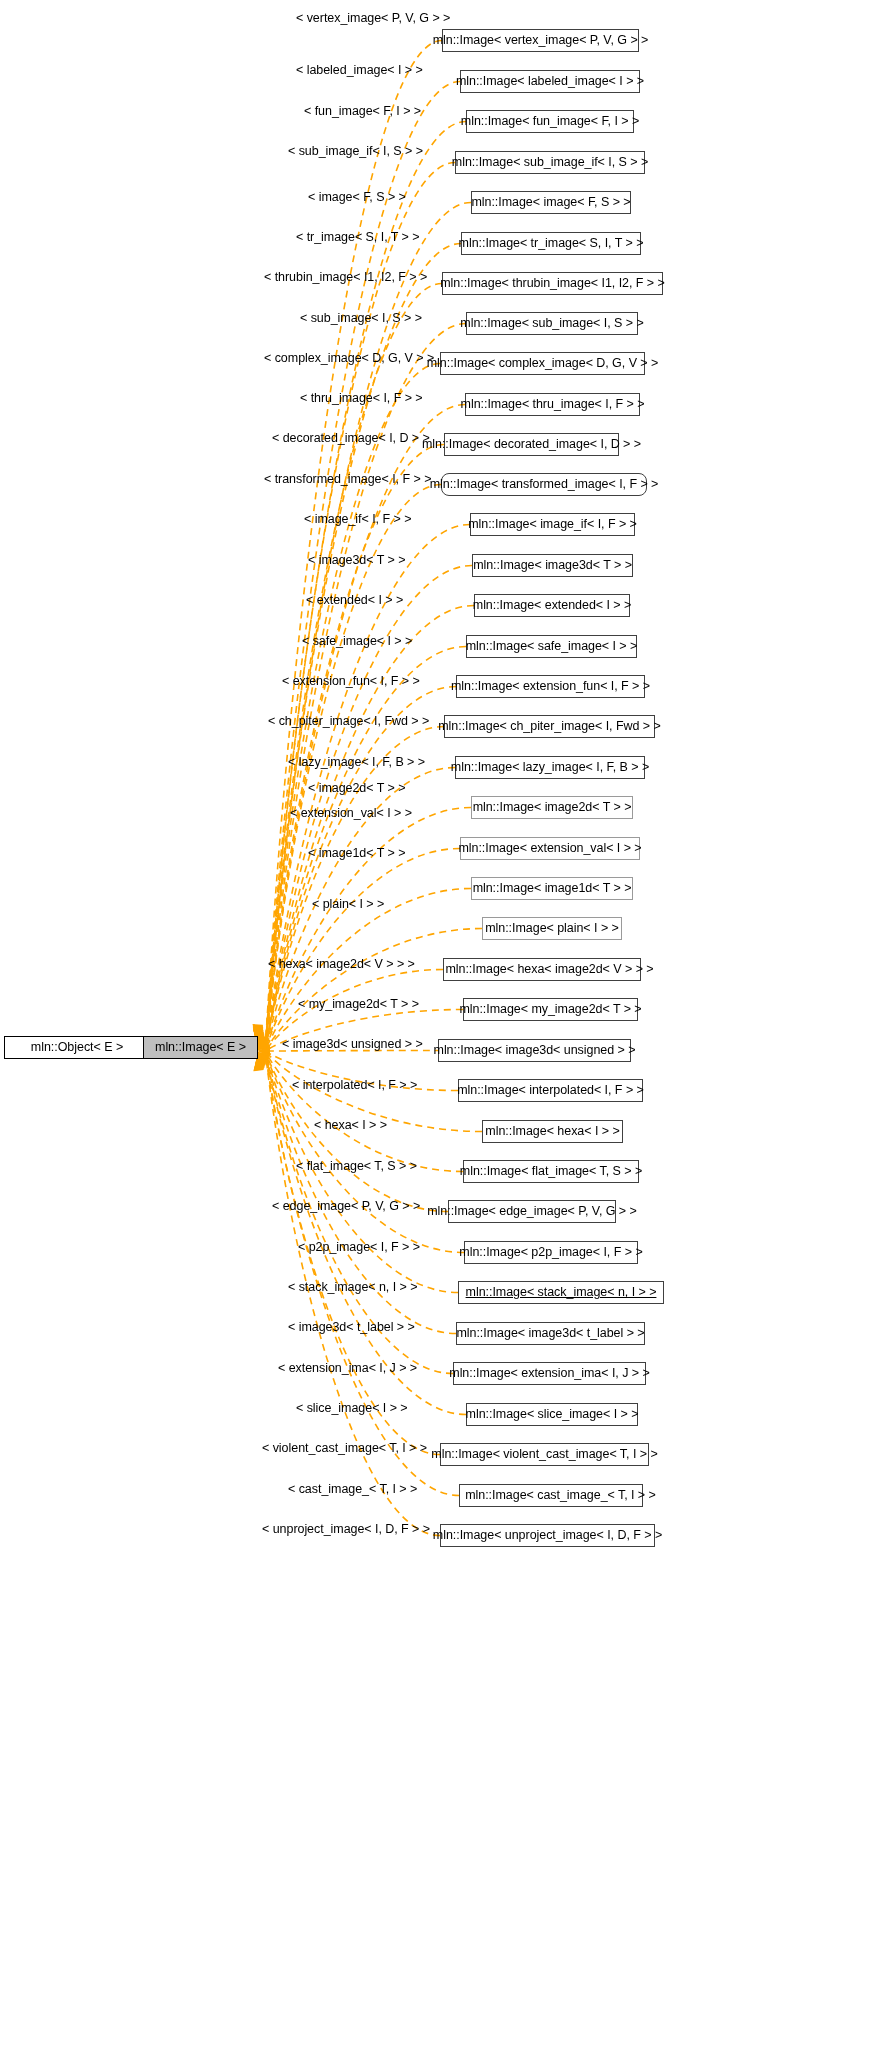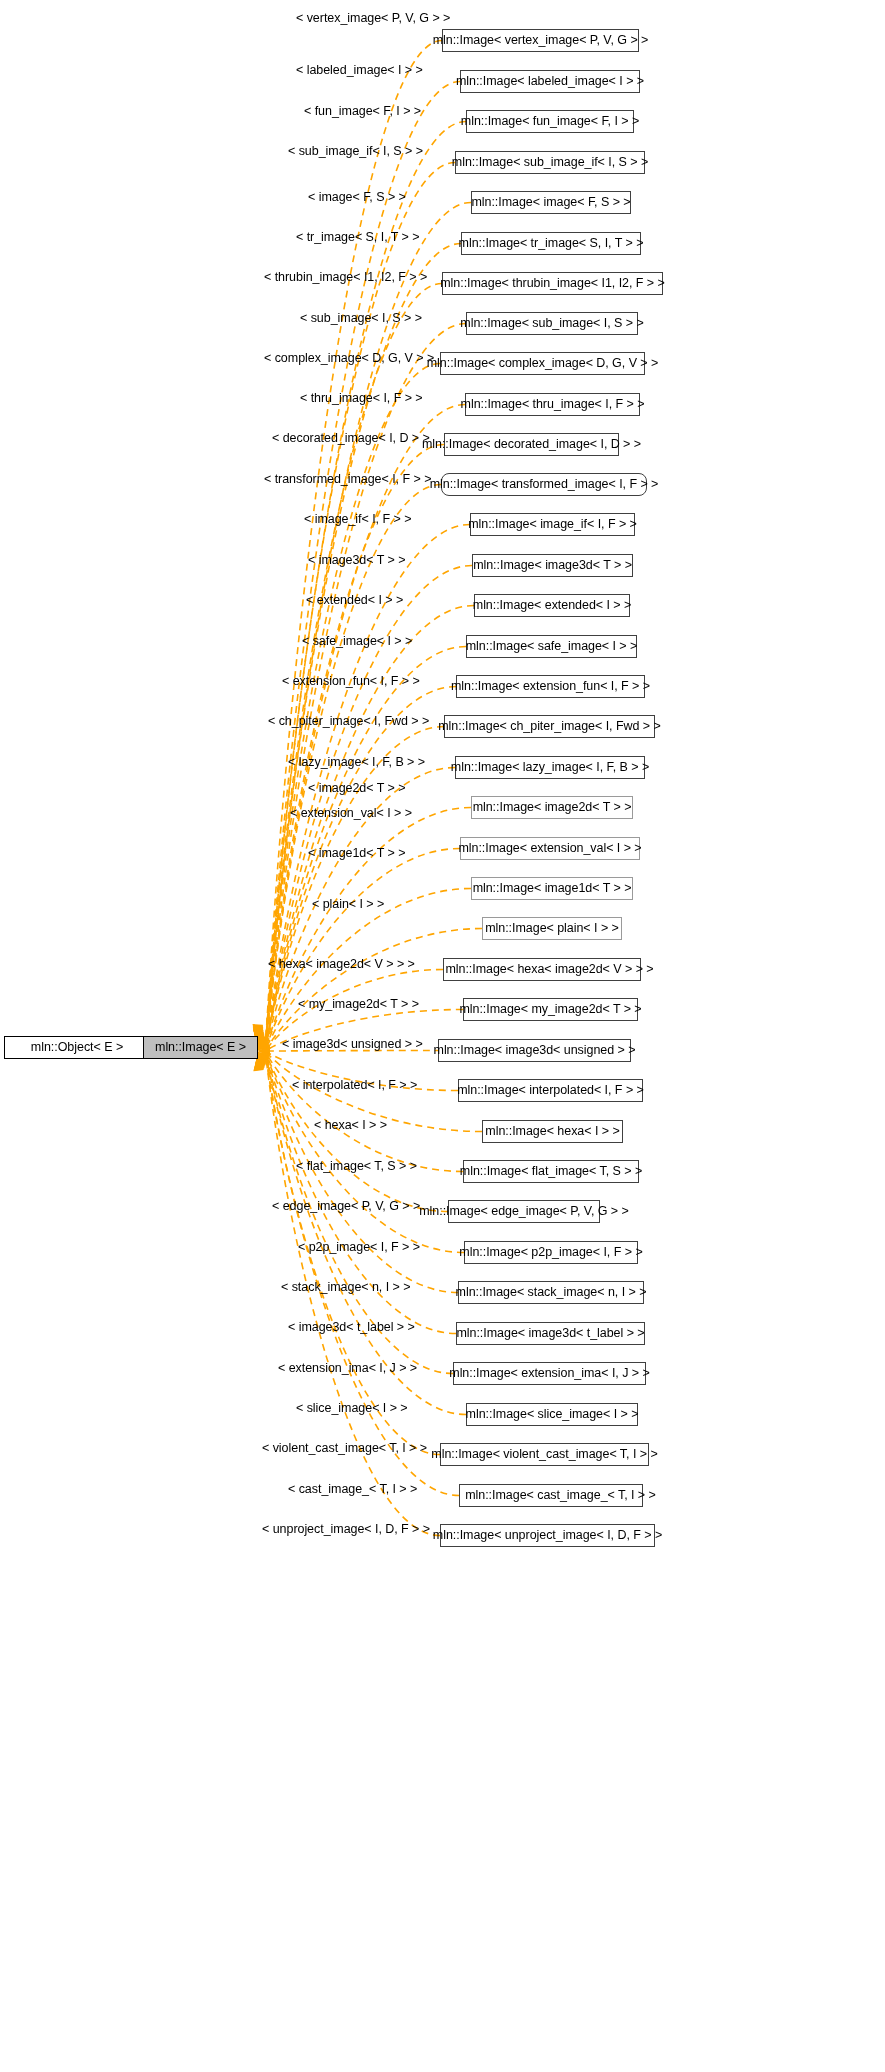--- a/index.html
+++ b/index.html
@@ -197,26 +197,26 @@
     <div class="node" style="left: 463px; top: 998px; width: 175px;">mln::Image&lt; my_image2d&lt; T &gt; &gt;</div>
     <div class="edge-label" style="left: 298px; top: 998px;">&lt; my_image2d&lt; T &gt; &gt;</div>
     <div class="node" style="left: 438px; top: 1039px; width: 193px;">mln::Image&lt; image3d&lt; unsigned &gt; &gt;</div>
     <div class="edge-label" style="left: 282px; top: 1038px;">&lt; image3d&lt; unsigned &gt; &gt;</div>
     <div class="node" style="left: 458px; top: 1079px; width: 185px;">mln::Image&lt; interpolated&lt; I, F &gt; &gt;</div>
     <div class="edge-label" style="left: 292px; top: 1079px;">&lt; interpolated&lt; I, F &gt; &gt;</div>
     <div class="node" style="left: 482px; top: 1120px; width: 141px;">mln::Image&lt; hexa&lt; I &gt; &gt;</div>
     <div class="edge-label" style="left: 314px; top: 1119px;">&lt; hexa&lt; I &gt; &gt;</div>
     <div class="node" style="left: 463px; top: 1160px; width: 176px;">mln::Image&lt; flat_image&lt; T, S &gt; &gt;</div>
     <div class="edge-label" style="left: 296px; top: 1160px;">&lt; flat_image&lt; T, S &gt; &gt;</div>
-    <div class="node" style="left: 448px; top: 1200px; width: 152px;">mln::Image&lt; edge_image&lt; P, V, G &gt; &gt;</div>
+    <div class="node" style="left: 448px; top: 1200px; width: 168px;">mln::Image&lt; edge_image&lt; P, V, G &gt; &gt;</div>
     <div class="edge-label" style="left: 272px; top: 1200px;">&lt; edge_image&lt; P, V, G &gt; &gt;</div>
     <div class="node" style="left: 464px; top: 1241px; width: 174px;">mln::Image&lt; p2p_image&lt; I, F &gt; &gt;</div>
     <div class="edge-label" style="left: 298px; top: 1241px;">&lt; p2p_image&lt; I, F &gt; &gt;</div>
-    <div class="node" style="left: 458px; top: 1281px; width: 186px;">mln::Image&lt; stack_image&lt; n, I &gt; &gt;</div>
-    <div class="edge-label" style="left: 281px; top: 1281px;">&lt; stack_image&lt; n, I &gt; &gt;</div>
+    <div class="node" style="left: 458px; top: 1281px; width: 206px; text-decoration: underline;">mln::Image&lt; stack_image&lt; n, I &gt; &gt;</div>
+    <div class="edge-label" style="left: 288px; top: 1281px;">&lt; stack_image&lt; n, I &gt; &gt;</div>
     <div class="node" style="left: 456px; top: 1322px; width: 189px;">mln::Image&lt; image3d&lt; t_label &gt; &gt;</div>
     <div class="edge-label" style="left: 288px; top: 1321px;">&lt; image3d&lt; t_label &gt; &gt;</div>
     <div class="node" style="left: 453px; top: 1362px; width: 193px;">mln::Image&lt; extension_ima&lt; I, J &gt; &gt;</div>
     <div class="edge-label" style="left: 278px; top: 1362px;">&lt; extension_ima&lt; I, J &gt; &gt;</div>
     <div class="node" style="left: 466px; top: 1403px; width: 172px;">mln::Image&lt; slice_image&lt; I &gt; &gt;</div>
     <div class="edge-label" style="left: 296px; top: 1402px;">&lt; slice_image&lt; I &gt; &gt;</div>
     <div class="node" style="left: 440px; top: 1443px; width: 209px;">mln::Image&lt; violent_cast_image&lt; T, I &gt; &gt;</div>
     <div class="edge-label" style="left: 262px; top: 1442px;">&lt; violent_cast_image&lt; T, I &gt; &gt;</div>
     <div class="node" style="left: 459px; top: 1484px; width: 184px; padding-left: 28px;">mln::Image&lt; cast_image_&lt; T, I &gt; &gt;</div>
     <div class="edge-label" style="left: 288px; top: 1483px;">&lt; cast_image_&lt; T, I &gt; &gt;</div>

